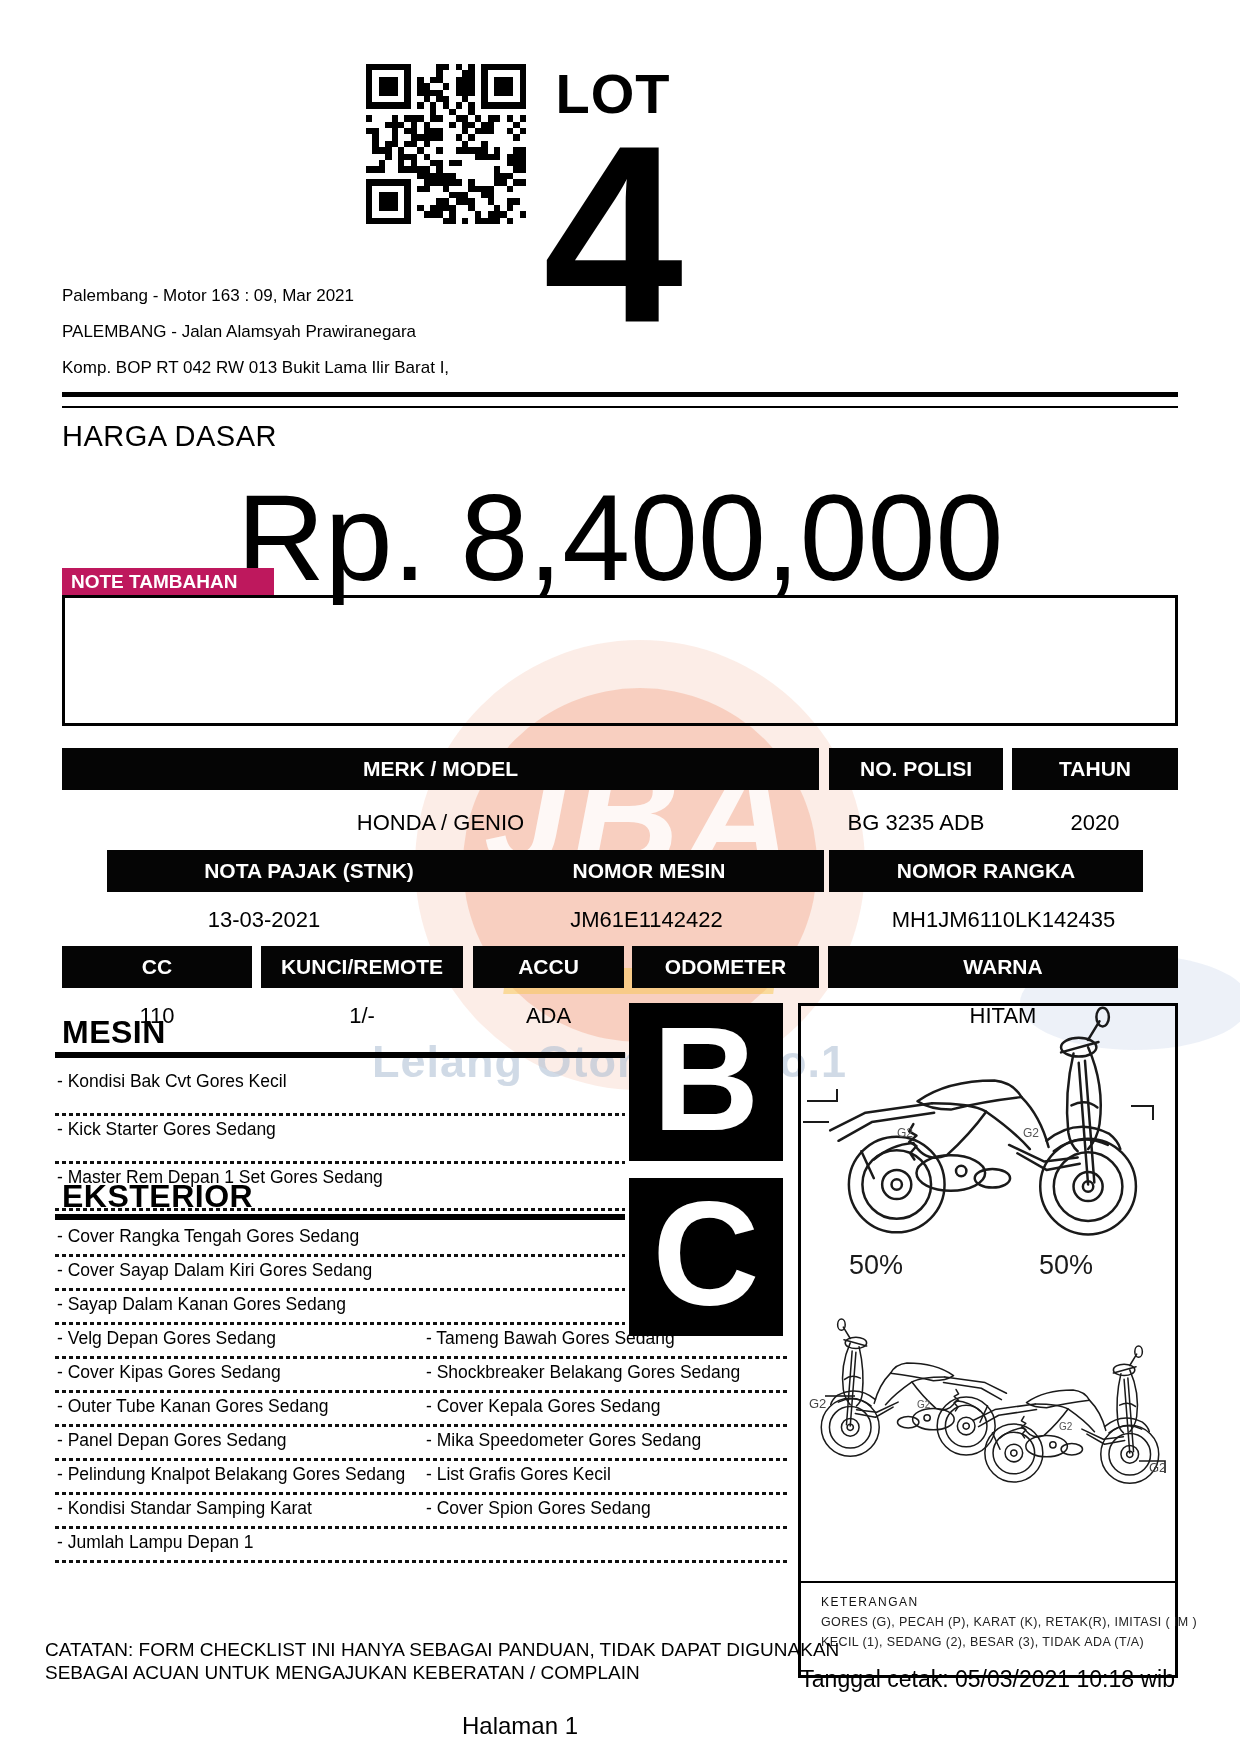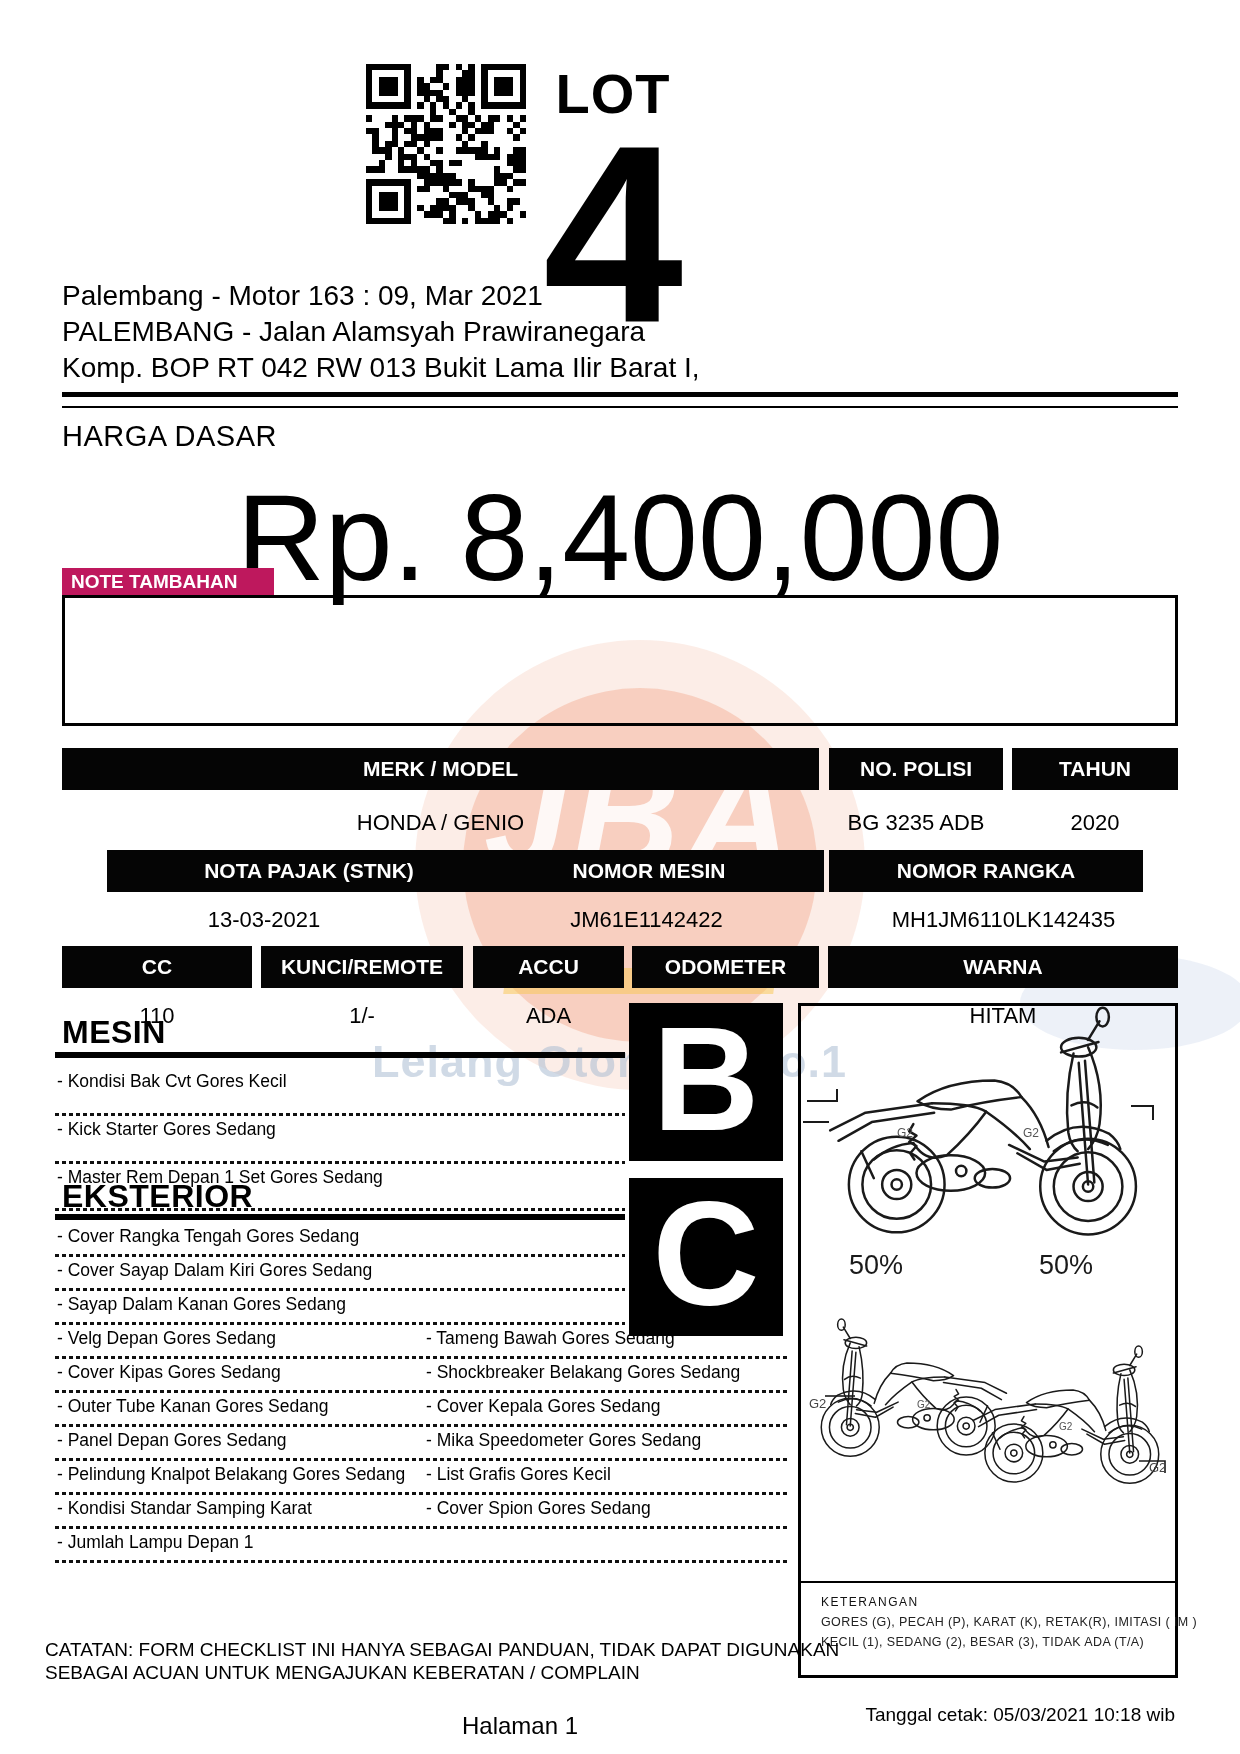--- a/index.html
+++ b/index.html
@@ -24,21 +24,21 @@
   .wm-tag{left:372px;top:1036px;font-size:45px;font-weight:bold;
     color:rgba(170,187,210,0.55);letter-spacing:1px;white-space:nowrap;}
   .wm-blue{left:1020px;top:955px;width:230px;height:95px;border-radius:50%;
     background:rgba(190,205,230,0.28);}
   
   .z{z-index:1;}
   .qr{left:366px;top:64px;width:160px;height:160px;}
   .lot-block{left:498px;top:66px;width:230px;text-align:center;}
   .lot-label{font-size:56px;font-weight:bold;letter-spacing:1px;line-height:1;}
   .lot-number{font-size:252px;font-weight:bold;line-height:0.95;margin-top:-8px;}
-  .addr{left:62px;top:278px;font-size:28px;line-height:36px;white-space:nowrap;}
+  .addr{left:62px;top:278px;font-size:17px;line-height:36px;white-space:nowrap;}
   .dbl-rule{left:62px;top:392px;width:1116px;height:9px;
     border-top:5px solid #000;border-bottom:2px solid #000;}
   .harga-label{left:62px;top:420px;font-size:29px;letter-spacing:0.5px;}
   .harga-value{left:62px;top:468px;width:1116px;text-align:center;
     font-size:122px;font-weight:400;white-space:nowrap;}
   .note-tab{left:62px;top:568px;width:212px;height:27px;background:#be185d;color:#fff;
     font-size:19px;font-weight:bold;line-height:27px;padding-left:9px;box-sizing:border-box;}
   .note-box{left:62px;top:595px;width:1116px;height:131px;background:transparent;
     border:3px solid #000;box-sizing:border-box;font-size:20px;padding:6px;}
   
@@ -60,21 +60,21 @@
   .panel{left:798px;top:1003px;width:380px;height:675px;border:3px solid #000;
     box-sizing:border-box;background:transparent;}
   .panel svg{display:block;}
   .keterangan{border-top:2px solid #000;padding:12px 10px 0 20px;box-sizing:border-box;height:94px;}
   .ket-title{font-size:12px;letter-spacing:1.5px;color:#111;}
   .ket-line{font-size:12.5px;letter-spacing:0.4px;color:#222;margin-top:6px;white-space:nowrap;}
   
   .catatan{left:45px;top:1638px;font-size:19px;line-height:23px;white-space:nowrap;}
   .catatan .gap{margin-top:7px;}
   .halaman{left:420px;top:1712px;width:200px;text-align:center;font-size:24px;}
-  .tanggal{right:65px;top:1704px;font-size:19px;white-space:nowrap;}
+  .tanggal{right:65px;top:1666px;font-size:23px;white-space:nowrap;}
 </style>
 </head>
 <body>
 
 <div class="page">
 
   <div class="wm wm-outer"></div>
   <div class="wm wm-inner"></div>
   <div class="wm wm-jba">JBA</div>
   <div class="wm wm-bar"></div>

